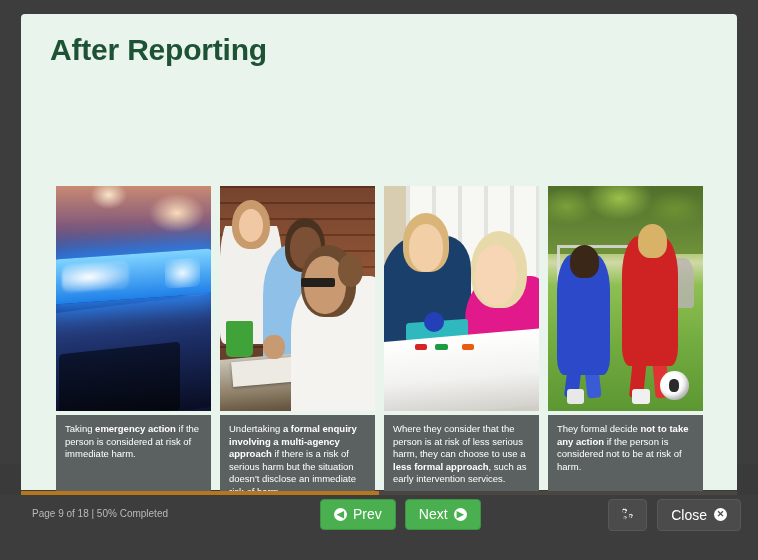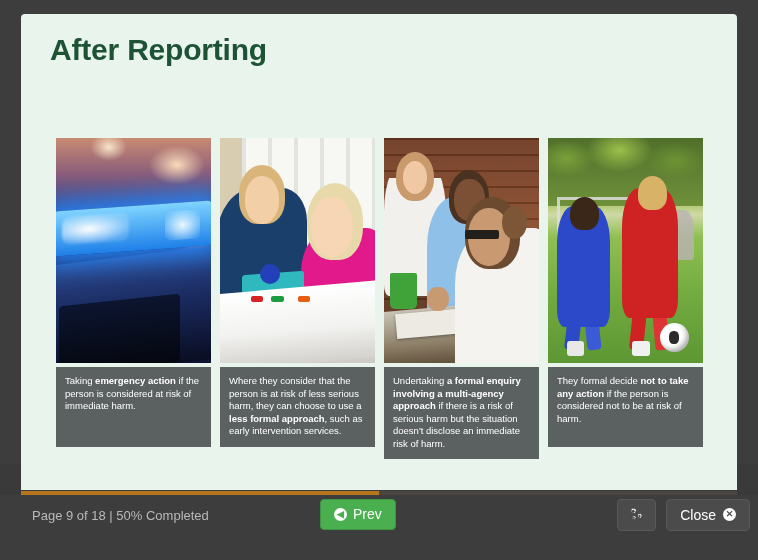--- a/index.html
+++ b/index.html
@@ -44,21 +44,21 @@
   }
 
   
   #cards {
     position: absolute;
     left: 35px; top: 124px;
     width: 655px;
     display: flex;
     gap: 9px;
   }
-  .card { width: 155px; }
+  .card { width: 155px; margin-top: 48px; }
 
   .card-photo {
     width: 155px; height: 225px;
     position: relative;
     overflow: hidden;
     background: #888;
   }
   .card-photo .ph { position: absolute; inset: 0; }
 
   .card-caption {
@@ -283,21 +283,21 @@
   #footer {
     position: absolute;
     left: 0; top: 495px;
     width: 758px; height: 65px;
     background: #3d3d3d;
   }
 
   #page-status {
     position: absolute;
     left: 32px; top: 13px;
-    font-size: 13px;
+    font-size: 10px;
     color: #b9b9b9;
   }
 
   #nav-buttons {
     position: absolute;
     left: 320px; top: 4px;
     display: flex;
     gap: 9px;
   }
   .btn-green {
@@ -310,21 +310,21 @@
     display: flex;
     align-items: center;
     gap: 6px;
     cursor: pointer;
     line-height: 1;
   }
   .btn-green .lbl-u { }
 
   #right-buttons {
     position: absolute;
-    right: 8px; top: 4px;
+    right: 17px; top: 4px;
     display: flex;
     gap: 10px;
     padding-left: 40px;
   }
   .btn-dark {
     background: #4b4b4b;
     border: 1px solid #585858;
     border-radius: 4px;
     color: #fff;
     font-size: 14px;
@@ -369,44 +369,20 @@
             <div class="glow"></div>
             <div class="roof"></div>
             <div class="bar">
                 <span class="bar2"></span>
               </div>
             <div class="glass"></div>
           </div>
         </div>
         <div class="card-caption">
           <span>Taking </span><b>emergency action</b><span> if the person is considered at risk of immediate harm.</span>
-        </div>
-      </div>
-
-      <div class="card">
-        <div class="card-photo">
-          <div class="ph p3">
-            <div class="win"></div>
-            <div class="wall"></div>
-            <div class="adult"></div>
-              <div class="ah"></div>
-              <div class="af"></div>
-            <div class="child"></div>
-              <div class="ch"></div>
-              <div class="cf"></div>
-            <div class="tray"></div>
-              <div class="dough"></div>
-            <div class="tbl"></div>
-            <div class="s1"></div>
-              <div class="s2"></div>
-              <div class="s3"></div>
-          </div>
-        </div>
-        <div class="card-caption">
-          <span>Where they consider that the person is at risk of less serious harm, they can choose to use a </span><b>less formal approach</b><span>, such as early intervention services.</span>
         </div>
       </div>
 
       <div class="card">
         <div class="card-photo">
           <div class="ph p2">
             <div class="planks"></div>
             <div class="w1"></div>
               <div class="w1h"></div>
               <div class="w1f"></div>
@@ -424,20 +400,44 @@
               <div class="bun"></div>
           </div>
         </div>
         <div class="card-caption">
           <span>Undertaking </span><b>a formal enquiry involving a multi-agency approach</b><span> if there is a risk of serious harm but the situation doesn't disclose an immediate risk of harm.</span>
         </div>
       </div>
 
       <div class="card">
         <div class="card-photo">
+          <div class="ph p3">
+            <div class="win"></div>
+            <div class="wall"></div>
+            <div class="adult"></div>
+              <div class="ah"></div>
+              <div class="af"></div>
+            <div class="child"></div>
+              <div class="ch"></div>
+              <div class="cf"></div>
+            <div class="tray"></div>
+              <div class="dough"></div>
+            <div class="tbl"></div>
+            <div class="s1"></div>
+              <div class="s2"></div>
+              <div class="s3"></div>
+          </div>
+        </div>
+        <div class="card-caption">
+          <span>Where they consider that the person is at risk of less serious harm, they can choose to use a </span><b>less formal approach</b><span>, such as early intervention services.</span>
+        </div>
+      </div>
+
+      <div class="card">
+        <div class="card-photo">
           <div class="ph p4">
             <div class="trees"></div>
             <div class="goal"></div>
             <div class="bgp"></div>
               <div class="bgp2"></div>
             <div class="bleg"></div>
               <div class="bleg2"></div>
             <div class="blue"></div>
               <div class="blueh"></div>
             <div class="rleg"></div>
@@ -462,20 +462,24 @@
   </div>
 
   <div id="footer">
 
     <div id="page-status">Page 9 of 18 | 50% Completed</div>
 
     <div id="nav-buttons">
       <button class="btn-green">
         <span class="circ-arrow glyph">◀</span>
         <span class="lbl-u">Prev</span>
+      </button>
+      <button class="btn-green">
+        <span>Next</span>
+        <span class="circ-arrow glyph">▶</span>
       </button>
     </div>
 
     <div id="right-buttons">
       <button class="btn-dark icononly">
         <svg width="17" height="15" viewBox="0 0 17 15">
           <g fill="#ffffff">
             <path d="M6.1 1.2l.5 1.1 1.2.2.3 1.3-1 .7.1 1.2-1.2.5-.8-.9-1.2.3-.7-1.1.6-1-.5-1.1 1-.8 1 .6z"></path>
             <circle cx="5.2" cy="4.2" r="1.5" fill="#4b4b4b"></circle>
             <path d="M12.2 6.6l.4.9 1 .2.2 1.1-.8.6.1 1-1 .4-.7-.7-1 .2-.5-.9.5-.8-.4-.9.8-.7.8.5z"></path>

